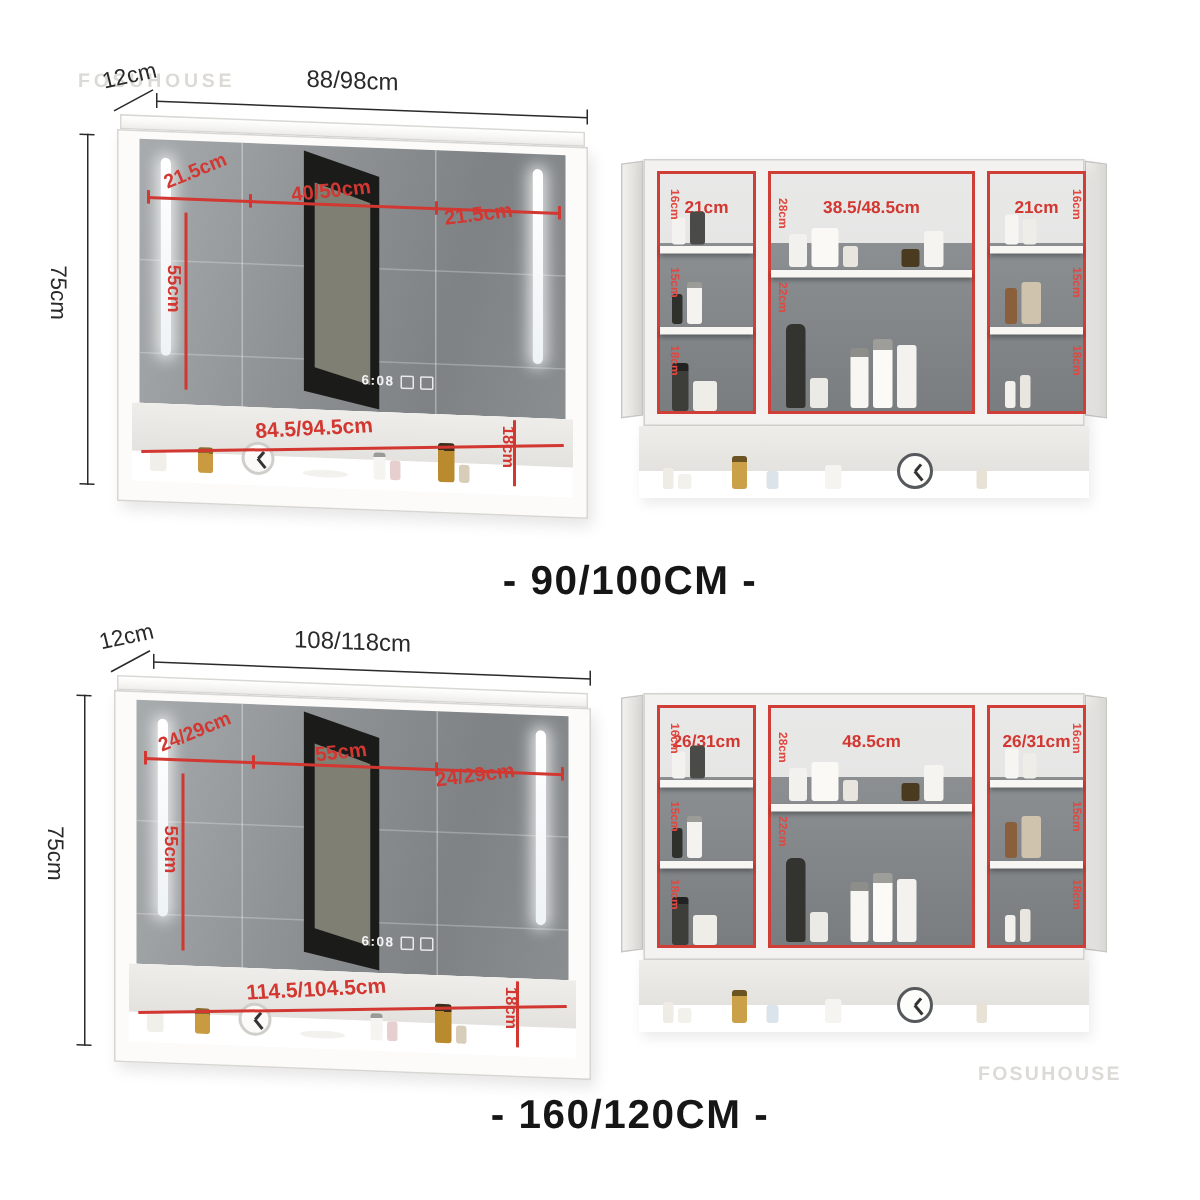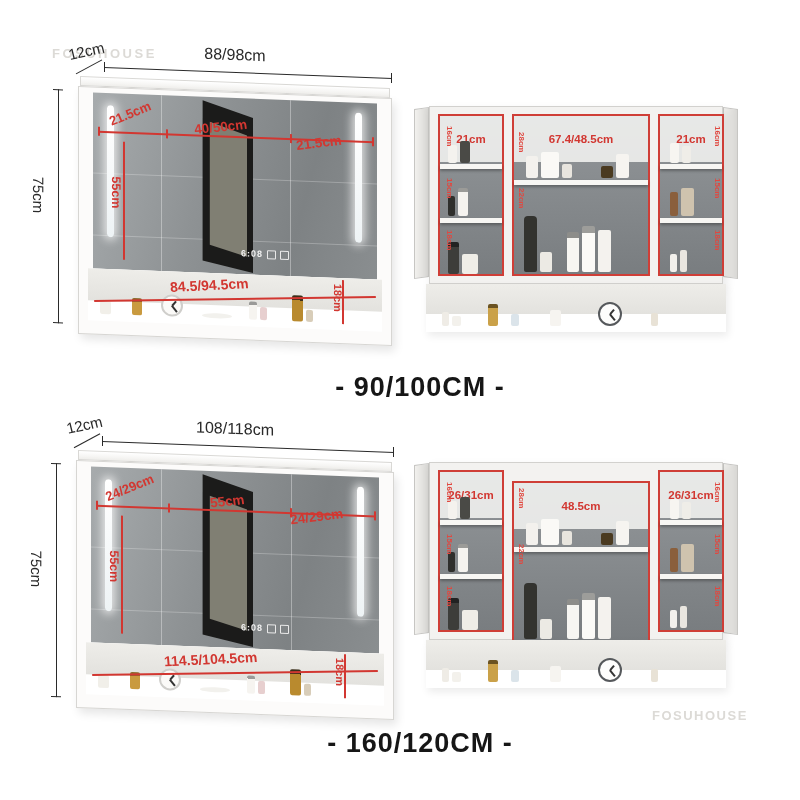--- a/index.html
+++ b/index.html
@@ -137,21 +137,21 @@
         <div class="it" style="width:7px;height:20px;background:#2f2f2c;"></div>
         <div class="it" style="width:10px;height:28px;background:linear-gradient(#9b9b98 0 4px,#f5f3ef 4px);"></div>
       </div>
       <div class="items" style="left:8px;top:112px;height:46px;">
         <div class="it" style="width:11px;height:32px;background:linear-gradient(#222 0 5px,#3d3d3a 5px);"></div>
         <div class="it" style="width:16px;height:20px;background:#efede7;"></div>
       </div>
     </div>
 
     <div class="oc-col" style="left:92px;top:8px;width:138px;height:162px;">
-      <div class="oc-collabel">67.4/48.5cm</div>
+      <div class="oc-collabel">38.5/48.5cm</div>
       <div class="oc-board" style="top:64px;"></div>
       <div class="items" style="left:12px;top:22px;height:40px;">
         <div class="it" style="width:12px;height:22px;background:#f3f1ed;"></div>
         <div class="it" style="width:18px;height:26px;background:#faf9f6;"></div>
         <div class="it" style="width:10px;height:14px;background:#e8e5de;"></div>
         <div class="it" style="width:12px;height:12px;background:#4a3категор category:none;background:#4a3a20;margin-left:26px;"></div>
         <div class="it" style="width:13px;height:24px;background:#f6f4f0;"></div>
       </div>
       <div class="items" style="left:10px;top:74px;height:82px;">
         <div class="it" style="width:13px;height:56px;background:#33332f;border-radius:4px 4px 2px 2px;"></div>
@@ -282,21 +282,21 @@
       </div>
       <div class="items" style="left:8px;top:58px;height:42px;">
         <div class="it" style="width:7px;height:20px;background:#2f2f2c;"></div>
         <div class="it" style="width:10px;height:28px;background:linear-gradient(#9b9b98 0 4px,#f5f3ef 4px);"></div>
       </div>
       <div class="items" style="left:8px;top:112px;height:46px;">
         <div class="it" style="width:11px;height:32px;background:linear-gradient(#222 0 5px,#3d3d3a 5px);"></div>
         <div class="it" style="width:16px;height:20px;background:#efede7;"></div>
       </div>
     </div>
-    <div class="oc-col" style="left:92px;top:19px;width:138px;height:162px;">
+    <div class="oc-col" style="left:92px;top:8px;width:138px;height:162px;">
       <div class="oc-collabel">48.5cm</div>
       <div class="oc-board" style="top:64px;"></div>
       <div class="items" style="left:12px;top:22px;height:40px;">
         <div class="it" style="width:12px;height:22px;background:#f3f1ed;"></div>
         <div class="it" style="width:18px;height:26px;background:#faf9f6;"></div>
         <div class="it" style="width:10px;height:14px;background:#e8e5de;"></div>
         <div class="it" style="width:12px;height:12px;background:#4a3a20;margin-left:26px;"></div>
         <div class="it" style="width:13px;height:24px;background:#f6f4f0;"></div>
       </div>
       <div class="items" style="left:10px;top:74px;height:82px;">

